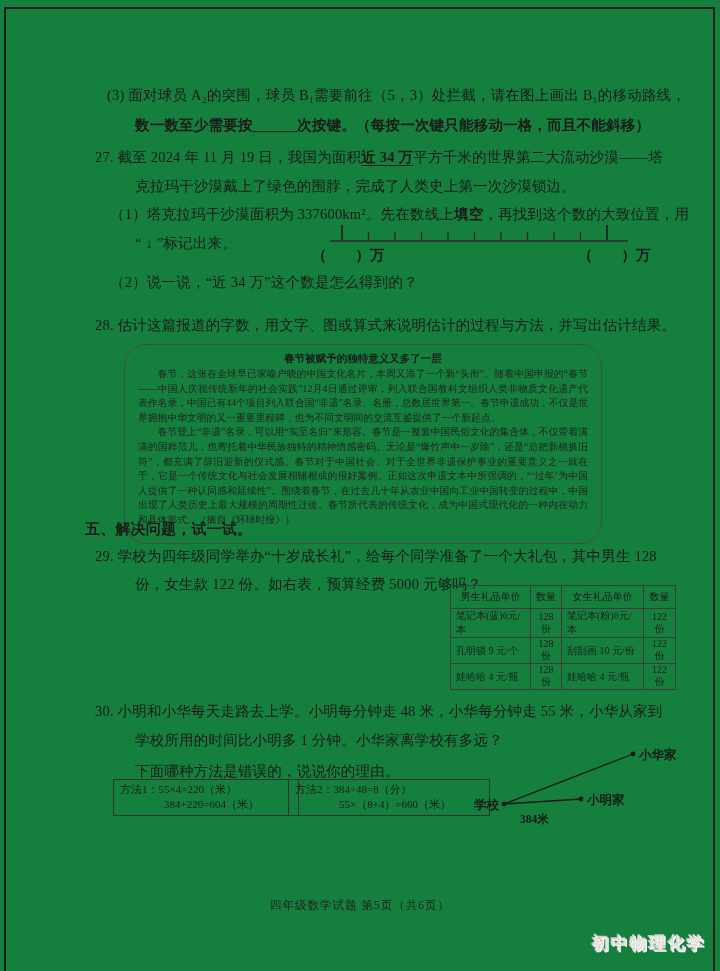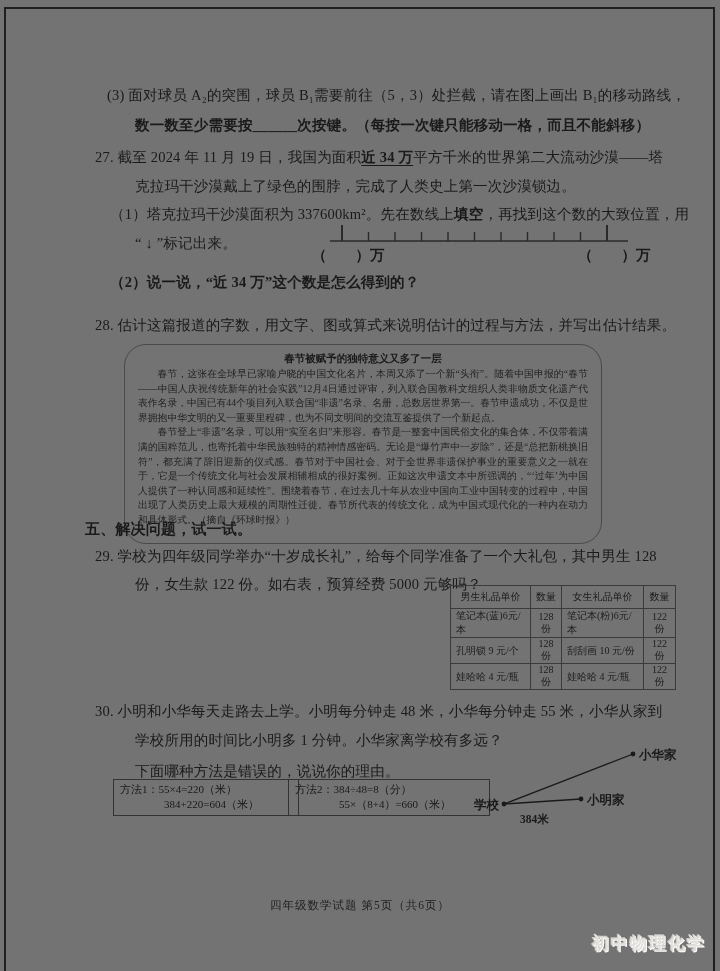--- a/index.html
+++ b/index.html
@@ -1,20 +1,20 @@
 <!DOCTYPE html>
 <html><head>
 <meta charset="utf-8">
 <style>
   html,body{margin:0;padding:0;background:#d9d7d3;}
   .page{
     position:relative;
     width:720px;height:971px;
     margin:0 auto;
-    background:#737373;
+    background:#15803d;
     overflow:hidden;
     color:#1a1a1a;
     font-family:"Liberation Serif","DejaVu Serif",serif;
   }
   .frame{
     position:absolute;left:4px;top:7px;right:5px;bottom:-3px;
     border:2px solid #1f1f1f;border-bottom:none;
     pointer-events:none;
   }
   .line{
@@ -125,21 +125,21 @@
       <line x1="279" y1="3" x2="279" y2="19" stroke="#2a2a2a" stroke-width="2"></line>
     </svg>
   </div>
   <div class="nl-label" style="left:312px;top:246px;">
     <span>（　　）万</span>
   </div>
   <div class="nl-label" style="left:578px;top:246px;">
     <span>（　　）万</span>
   </div>
 
-  <div class="line" style="left:110px;top:272px;font-weight:bold;">
+  <div class="line" style="left:110px;top:272px;">
     <span>（2）说一说，“近 34 万”这个数是怎么得到的？</span>
   </div>
 
   <div class="line" style="left:95px;top:315px;">
     <span>28.  估计这篇报道的字数，用文字、图或算式来说明估计的过程与方法，并写出估计结果。</span>
   </div>
   <div class="article-box">
     <div class="title">春节被赋予的独特意义又多了一层</div>
     <p>春节，这张在全球早已家喻户晓的中国文化名片，本周又添了一个新“头衔”。随着中国申报的“春节——中国人庆祝传统新年的社会实践”12月4日通过评审，列入联合国教科文组织人类非物质文化遗产代表作名录，中国已有44个项目列入联合国“非遗”名录、名册，总数居世界第一。春节申遗成功，不仅是世界拥抱中华文明的又一重要里程碑，也为不同文明间的交流互鉴提供了一个新起点。</p>
     <p>春节登上“非遗”名录，可以用“实至名归”来形容。春节是一整套中国民俗文化的集合体，不仅带着满满的国粹范儿，也寄托着中华民族独特的精神情感密码。无论是“爆竹声中一岁除”，还是“总把新桃换旧符”，都充满了辞旧迎新的仪式感。春节对于中国社会、对于全世界非遗保护事业的重要意义之一就在于，它是一个传统文化与社会发展相辅相成的很好案例。正如这次申遗文本中所强调的，“‘过年’为中国人提供了一种认同感和延续性”。围绕着春节，在过去几十年从农业中国向工业中国转变的过程中，中国出现了人类历史上最大规模的周期性迁徙。春节所代表的传统文化，成为中国式现代化的一种内在动力和具体形式。（摘自《环球时报》）</p>

